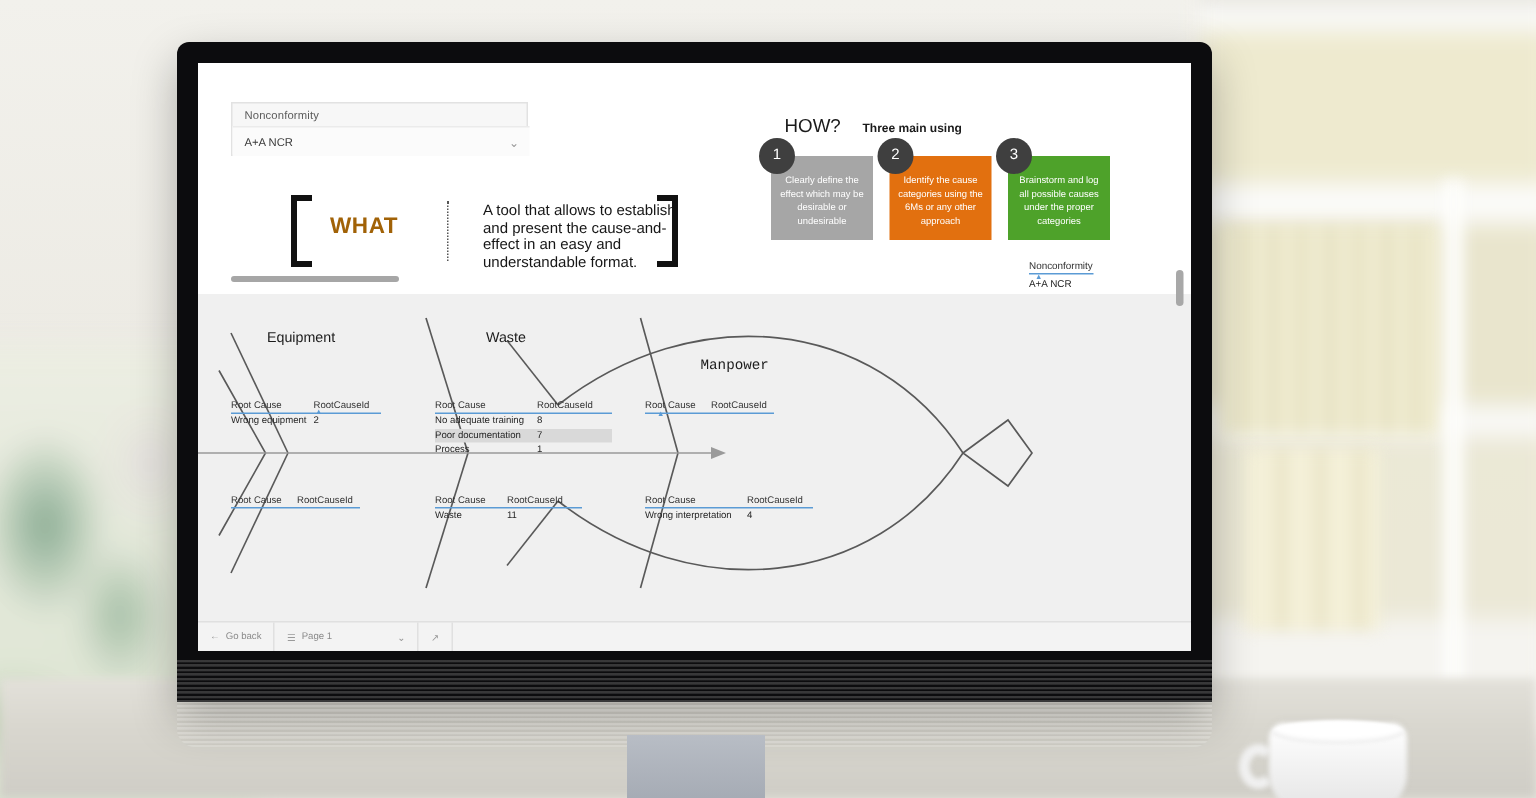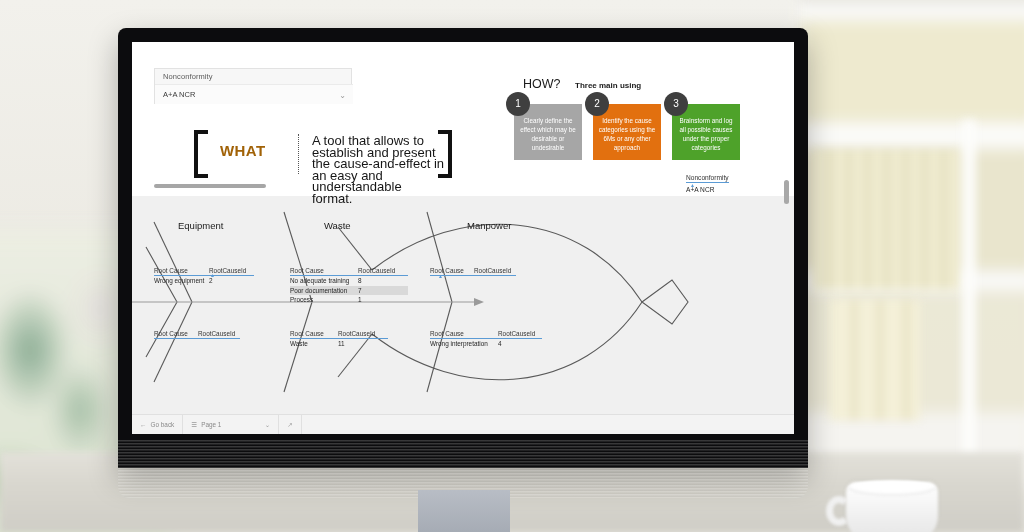--- a/index.html
+++ b/index.html
@@ -164,22 +164,22 @@
   .bracket-r { right: 0; border-right: 4px solid #111; }
   .what-label {
     position: absolute; left: 26px; top: 12px;
     font-size: 15px; font-weight: bold; color: #a16207; letter-spacing: .4px;
   }
   .what-divider {
     position: absolute; left: 104px; top: 4px; height: 40px;
     border-left: 1px dotted #555;
   }
   .what-text {
-    position: absolute; left: 118px; top: 5px; width: 132px;
-    font-size: 13px; line-height: 11.5px; color: #161616;
+    position: absolute; left: 128px; top: 5px; width: 132px;
+    font-size: 10px; line-height: 11.5px; color: #161616;
   }
 
   
   .how-label {
     position: absolute; left: 391px; top: 35px;
     font-size: 12.5px; color: #1a1a1a; font-weight: 500;
   }
   .how-sub {
     position: absolute; left: 443px; top: 39px;
     font-size: 8px; color: #1a1a1a; font-weight: bold;
@@ -339,21 +339,21 @@
         <g>
           <line x1="0" y1="130" x2="342" y2="130" stroke="#9a9a9a" stroke-width="1"></line>
           <polygon points="342,126 352,130 342,134" fill="#9a9a9a"></polygon>
         </g>
       </svg>
 
       <div class="grey-bar"></div>
 
       <div class="cat-label" style="left:46px; top:178px;">Equipment</div>
       <div class="cat-label" style="left:192px; top:178px;">Waste</div>
-      <div class="cat-label" style="left:335px; top:178px;">Manpower</div>
+      <div class="cat-label" style="left:335px; top:196px;font-family:Liberation Mono, monospace;">Manpower</div>
       <div class="cat-label" style="left:52px;  top:375px;">Material</div>
       <div class="cat-label" style="left:186px; top:375px;">Environment</div>
       <div class="cat-label" style="left:330px; top:375px;">Measurement</div>
 
       <div class="dtable" style="left:22px; top:225px; width:100px;">
         <div class="dt-head">
           <span class="dt-c1" style="width:55px;">Root Cause</span>
           <span class="dt-c2">RootCauseId</span>
         </div>
         <div class="dt-row">

